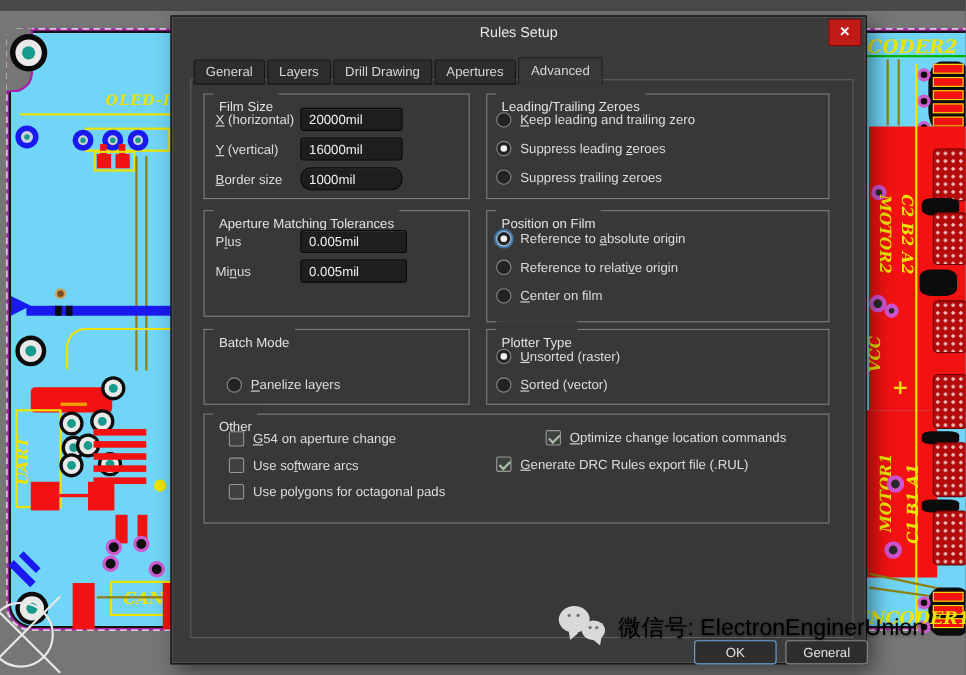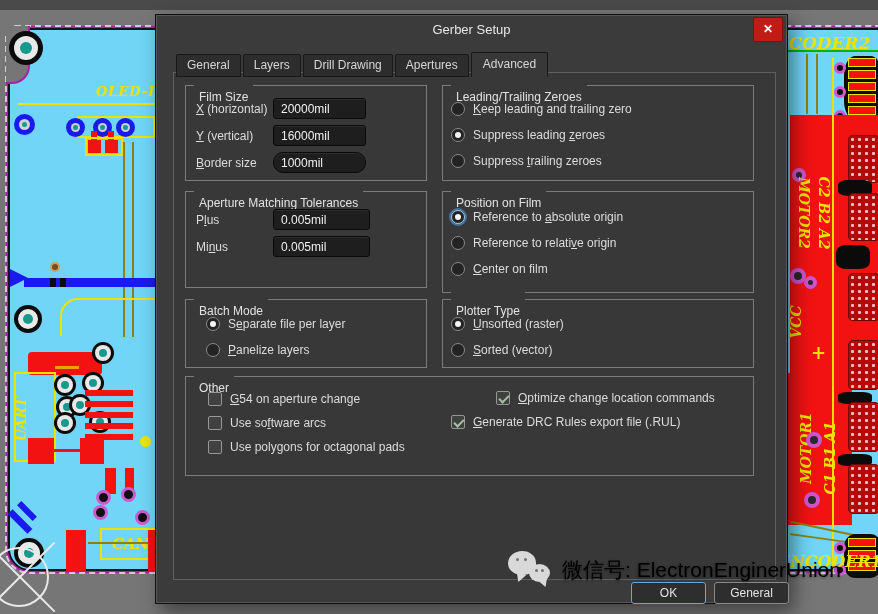--- a/index.html
+++ b/index.html
@@ -213,21 +213,21 @@
     <div class="silk" style="left:768px;top:522px;font-size:16px;">ENCODER1</div>
   </div>
 
   <div class="cursor">
       <i class="l1"></i>
       <i class="l2"></i>
     </div>
 
   <div class="dialog">
     <div class="titlebar">
-      <span>Gerber Setup</span>
+      <span>Rules Setup</span>
       <div class="closebtn"><span>✕</span></div>
     </div>
 
     <div class="tabs">
       <div class="tab">General</div>
       <div class="tab">Layers</div>
       <div class="tab">Drill Drawing</div>
       <div class="tab">Apertures</div>
       <div class="tab active">Advanced</div>
     </div>
@@ -279,24 +279,20 @@
           <span><span>Reference to relati</span><u>v</u><span>e origin</span></span>
         </div>
         <div class="rrow" style="left:8px;top:68px;">
           <span class="rad"></span>
           <span><span></span><u>C</u><span>enter on film</span></span>
         </div>
       </div>
 
       <div class="grp" style="left:11px;top:226px;width:242px;height:69px;">
         <span class="gt">Batch Mode</span>
-        <div class="rrow" style="left:20px;top:15px;">
-          <span class="rad sel"></span>
-          <span><span>S</span><u>e</u><span>parate file per layer</span></span>
-        </div>
         <div class="rrow" style="left:20px;top:41px;">
           <span class="rad"></span>
           <span><span></span><u>P</u><span>anelize layers</span></span>
         </div>
       </div>
 
       <div class="grp" style="left:268px;top:226px;width:312px;height:69px;">
         <span class="gt">Plotter Type</span>
         <div class="rrow" style="left:8px;top:15px;">
           <span class="rad sel"></span>

